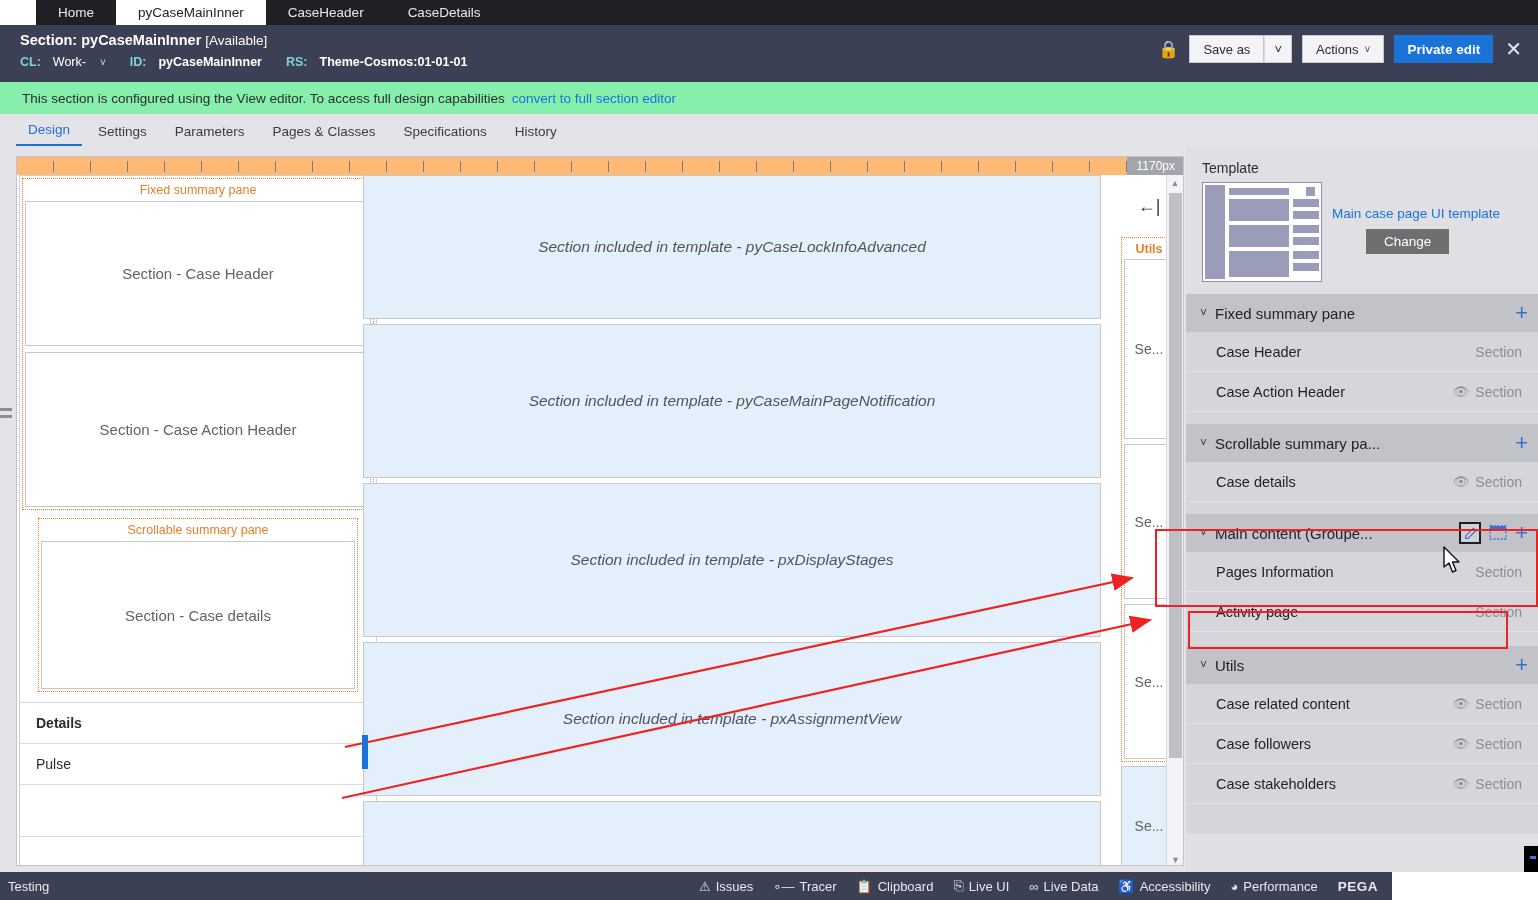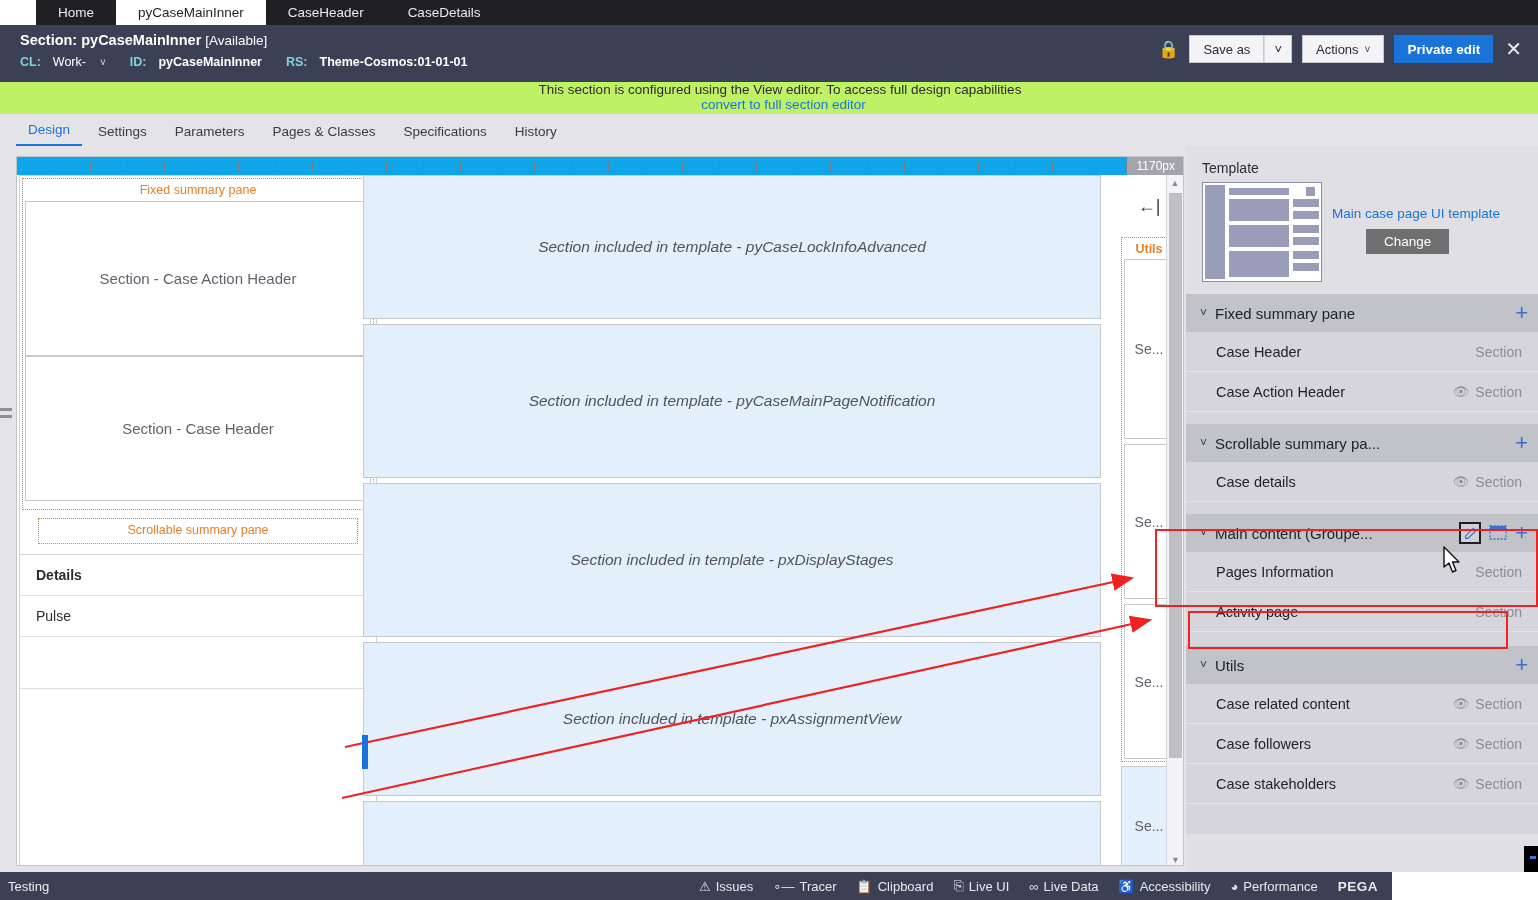--- a/index.html
+++ b/index.html
@@ -69,22 +69,22 @@
   .btn-primary {
     height: 28px; display: flex; align-items: center; justify-content: center;
     background: #1a73d9; color: #fff; font-weight: bold; font-size: 13.5px;
     padding: 0 13px; border: none; cursor: pointer; white-space: nowrap;
   }
   .close-x { color: #e7e7ee; font-size: 20px; cursor: pointer; line-height: 1; padding: 0 2px; }
 
   
   .notice {
     position: absolute; top: 82px; left: 0; width: 1538px; height: 32px;
-    background: #bef264; display: flex; align-items: center;
-    padding-left: 22px; font-size: 13.5px; color: #2b2b33; flex-direction: column;
+    background: #86efac; display: flex; align-items: center;
+    padding-left: 22px; font-size: 13.5px; color: #2b2b33;
   }
   .notice a { color: #1a73d9; text-decoration: none; margin-left: 7px; cursor: pointer; }
 
   
   .edtabs {
     position: absolute; top: 114px; left: 0; width: 1538px; height: 32px;
     background: #e4e4e8; display: flex; align-items: flex-end;
     padding-left: 16px; gap: 4px;
   }
   .edtab {
@@ -105,21 +105,21 @@
   }
   .lhandle i { display: block; width: 12px; height: 3px; background: #8e8e99; margin-bottom: 4px; }
 
   
   .canvas {
     position: absolute; left: 16px; top: 10px; width: 1168px; height: 710px;
     background: #ffffff; border: 1px solid #c3c3cb; overflow: hidden;
   }
   .ruler {
     position: absolute; left: 0; top: 0; width: 1168px; height: 18px;
-    background: #0ea5e9;
+    background: #fdba74;
   }
   .ruler .tick {
     position: absolute; top: 4px; width: 1px; height: 11px; background: #7b7b86;
   }
   .ruler .widthbadge {
     position: absolute; right: 0; top: 0; height: 18px;
     background: #a4a4ac; color: #fff; font-size: 12px;
     display: flex; align-items: center; padding: 0 10px;
   }
 
@@ -369,30 +369,33 @@
           <div class="tick" style="left: 1072px;"></div>
           <div class="tick" style="left: 1109px;"></div>
         </div>
 
       <div class="canvasbody">
 
         <div class="col-left">
 
           <div class="pane-dotted">
             <div class="pane-label">Fixed summary pane</div>
+            <div class="sec-box" style="height:145px;margin-bottom:6px;">
+              <span>Section - Case Header</span>
+            </div>
             <div class="sec-box" style="height:155px;">
               <span>Section - Case Action Header</span>
             </div>
-            <div class="sec-box" style="height:145px;margin-bottom:6px;">
-              <span>Section - Case Header</span>
-            </div>
           </div>
 
           <div class="pane-dotted" style="margin:8px 18px 0 18px;">
             <div class="pane-label">Scrollable summary pane</div>
+            <div class="sec-box" style="height:148px;">
+              <span>Section - Case details</span>
+            </div>
           </div>
 
           <div class="tabs-mini" style="margin-top:10px;">
             <div class="trow sel">
               <span>Details</span>
             </div>
             <div class="trow">
               <span>Pulse</span>
             </div>
             <div class="trow tail"></div>

